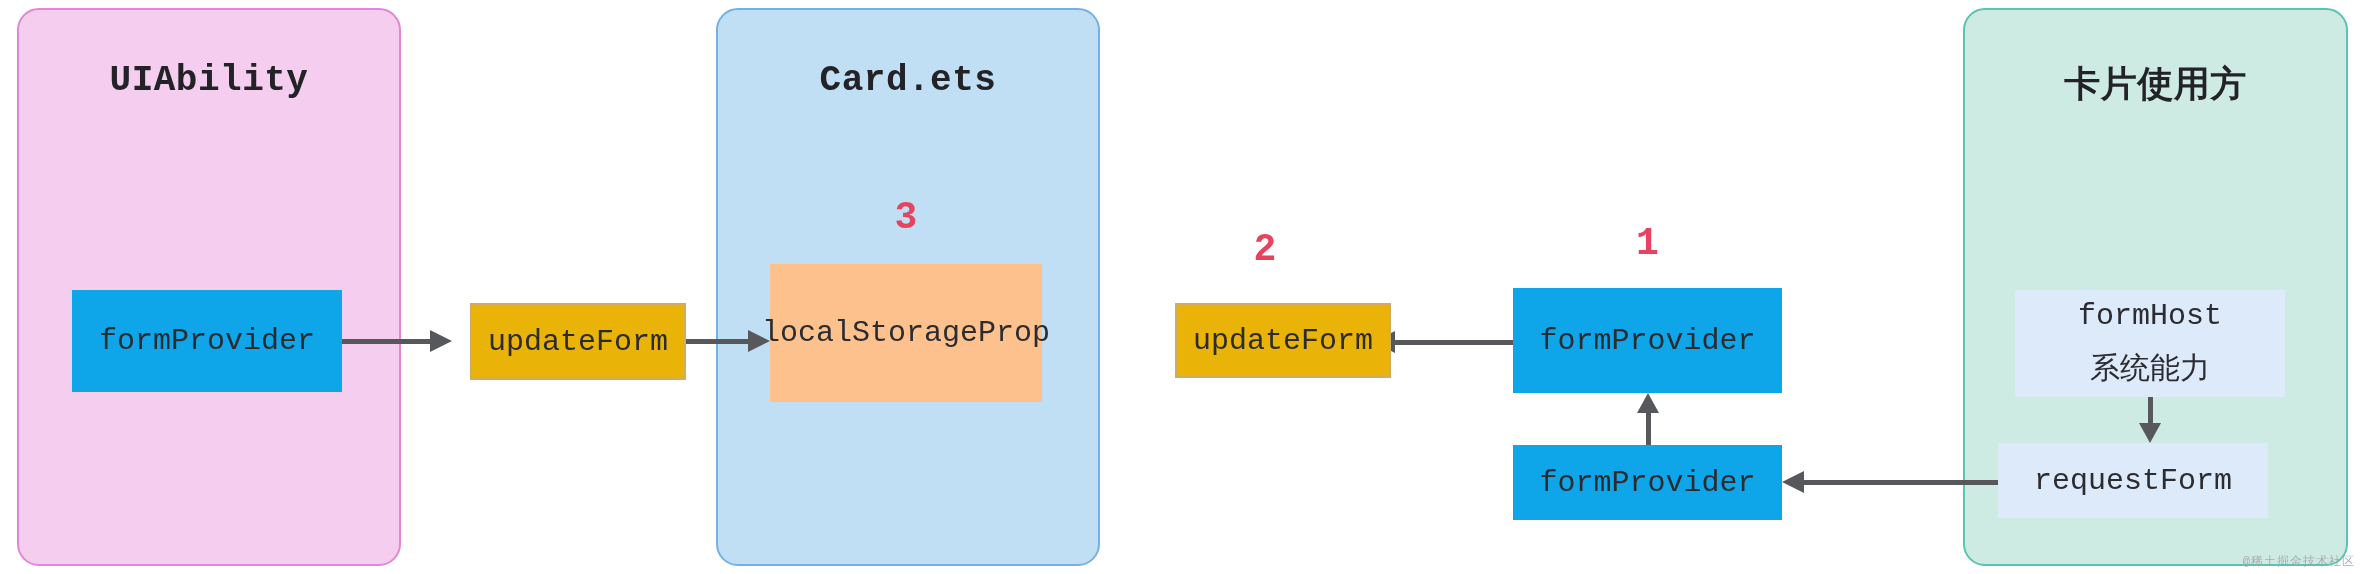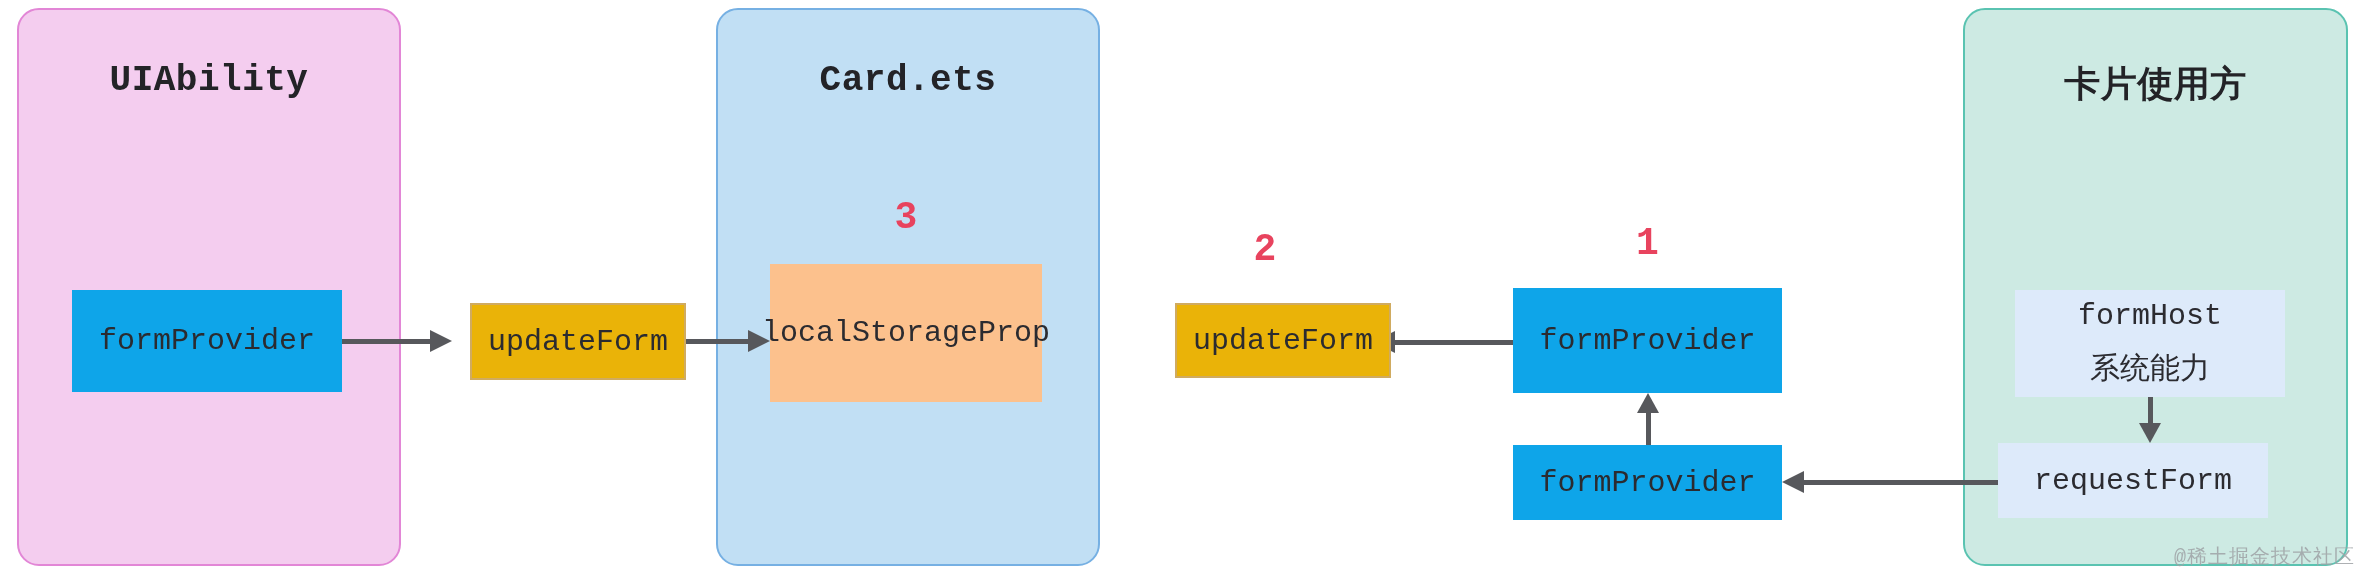--- a/index.html
+++ b/index.html
@@ -53,21 +53,21 @@
   .head-up{width:0;height:0;border-left:11px solid transparent;border-right:11px solid transparent;border-bottom:20px solid #57585c;}
   .head-down{width:0;height:0;border-left:11px solid transparent;border-right:11px solid transparent;border-top:20px solid #57585c;}
   #a1{left:342px;top:330px;width:110px;height:22px;}
   #a2{left:668px;top:330px;width:102px;height:22px;}
   #a3{left:1373px;top:331px;width:140px;height:22px;}
   #a4{left:1637px;top:393px;width:22px;height:52px;}
   #a5{left:1782px;top:471px;width:233px;height:22px;}
   #a6{left:2139px;top:397px;width:22px;height:46px;}
   
   .watermark{
-    position:absolute;right:8px;bottom:4px;font-size:20px;color:#9fa3a6;
+    position:absolute;right:8px;bottom:4px;font-size:12px;color:#9fa3a6;
     opacity:0.85;z-index:5;letter-spacing:1px;
   }
 </style>
 </head>
 <body>
 
 <div class="canvas">
 
   <div class="panel" id="p1">
     <div class="panel-title">UIAbility</div>

